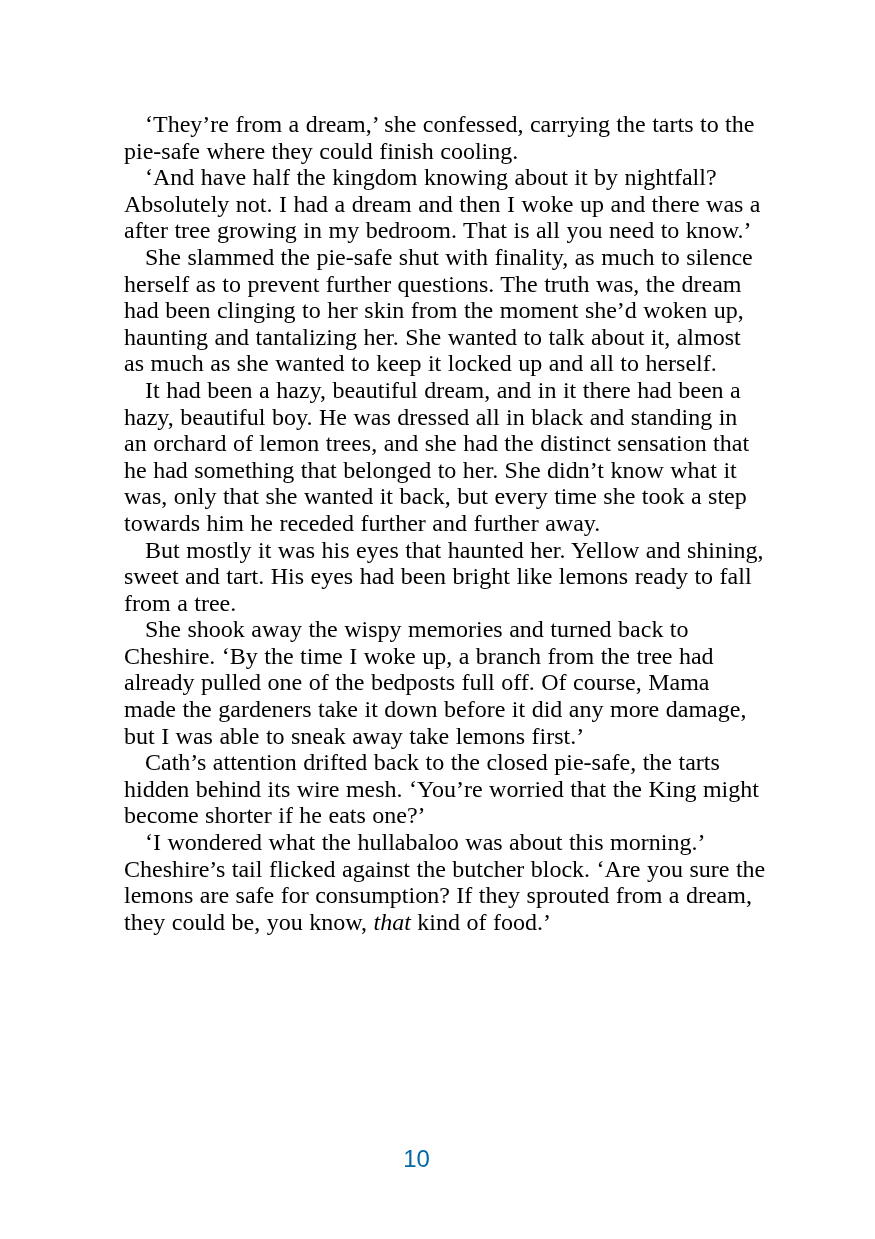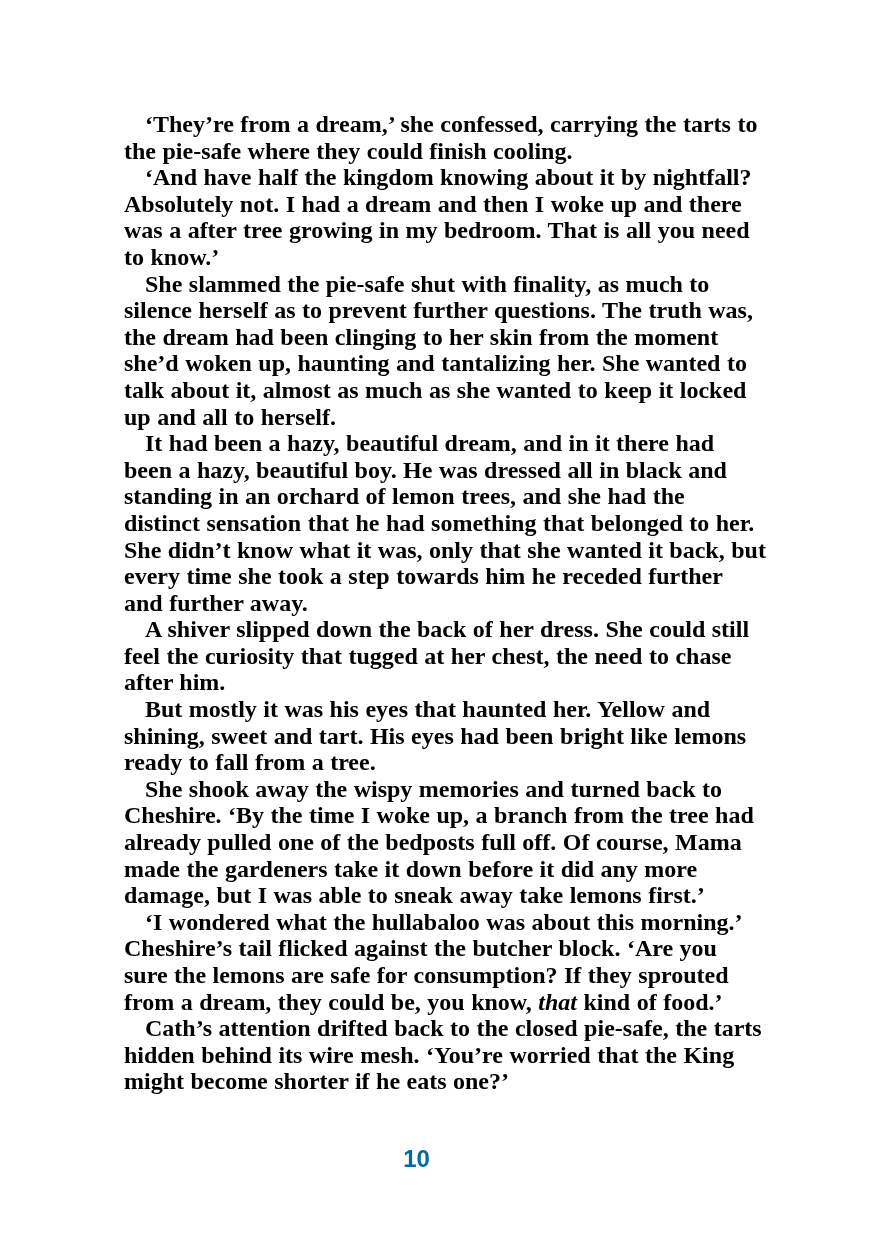--- a/index.html
+++ b/index.html
@@ -8,21 +8,20 @@
     background: #ffffff;
   }
   #page {
     position: relative;
     width: 833px;
     height: 1239px;
     background: #ffffff;
     overflow: hidden;
     font-family: "Liberation Serif", serif;
     color: #000000;
-    font-weight: bold;
   }
   #text-block {
     position: absolute;
     left: 124px;
     top: 111px;
     width: 642px;
     text-align: left;
   }
   #text-block p.para {
     margin: 0;
@@ -49,20 +48,19 @@
 </style>
 </head>
 <body>
 
 <div id="page">
   <div id="text-block">
       <p class="para"><span>‘They’re from a dream,’ she confessed, carrying the tarts to the pie-safe where they could finish cooling.</span></p>
       <p class="para"><span>‘And have half the kingdom knowing about it by nightfall? Absolutely not. I had a dream and then I woke up and there was a after tree growing in my bedroom. That is all you need to know.’</span></p>
       <p class="para"><span>She slammed the pie-safe shut with finality, as much to silence herself as to prevent further questions. The truth was, the dream had been clinging to her skin from the moment she’d woken up, haunting and tantalizing her. She wanted to talk about it, almost as much as she wanted to keep it locked up and all to herself.</span></p>
       <p class="para"><span>It had been a hazy, beautiful dream, and in it there had been a hazy, beautiful boy. He was dressed all in black and standing in an orchard of lemon trees, and she had the distinct sensation that he had something that belonged to her. She didn’t know what it was, only that she wanted it back, but every time she took a step towards him he receded further and further away.</span></p>
-      <p class="para"><span>A shiver slipped down the back of her dress. She could still feel the curiosity that tugged at her chest, the need to chase after him.</span></p>
       <p class="para"><span>But mostly it was his eyes that haunted her. Yellow and shining, sweet and tart. His eyes had been bright like lemons ready to fall from a tree.</span></p>
       <p class="para"><span>She shook away the wispy memories and turned back to Cheshire. ‘By the time I woke up, a branch from the tree had already pulled one of the bedposts full off. Of course, Mama made the gardeners take it down before it did any more damage, but I was able to sneak away take lemons first.’</span></p>
+      <p class="para"><span>Cath’s attention drifted back to the closed pie-safe, the tarts hidden behind its wire mesh. ‘You’re worried that the King might become shorter if he eats one?’</span></p>
       <p class="para"><span>‘I wondered what the hullabaloo was about this morning.’ Cheshire’s tail flicked against the butcher block. ‘Are you sure the lemons are safe for consumption? If they sprouted from a dream, they could be, you know, </span><span class="italic">that</span><span> kind of food.’</span></p>
-      <p class="para"><span>Cath’s attention drifted back to the closed pie-safe, the tarts hidden behind its wire mesh. ‘You’re worried that the King might become shorter if he eats one?’</span></p>
     </div>
   <div id="page-number">10</div>
 </div>
 
 </body></html>

